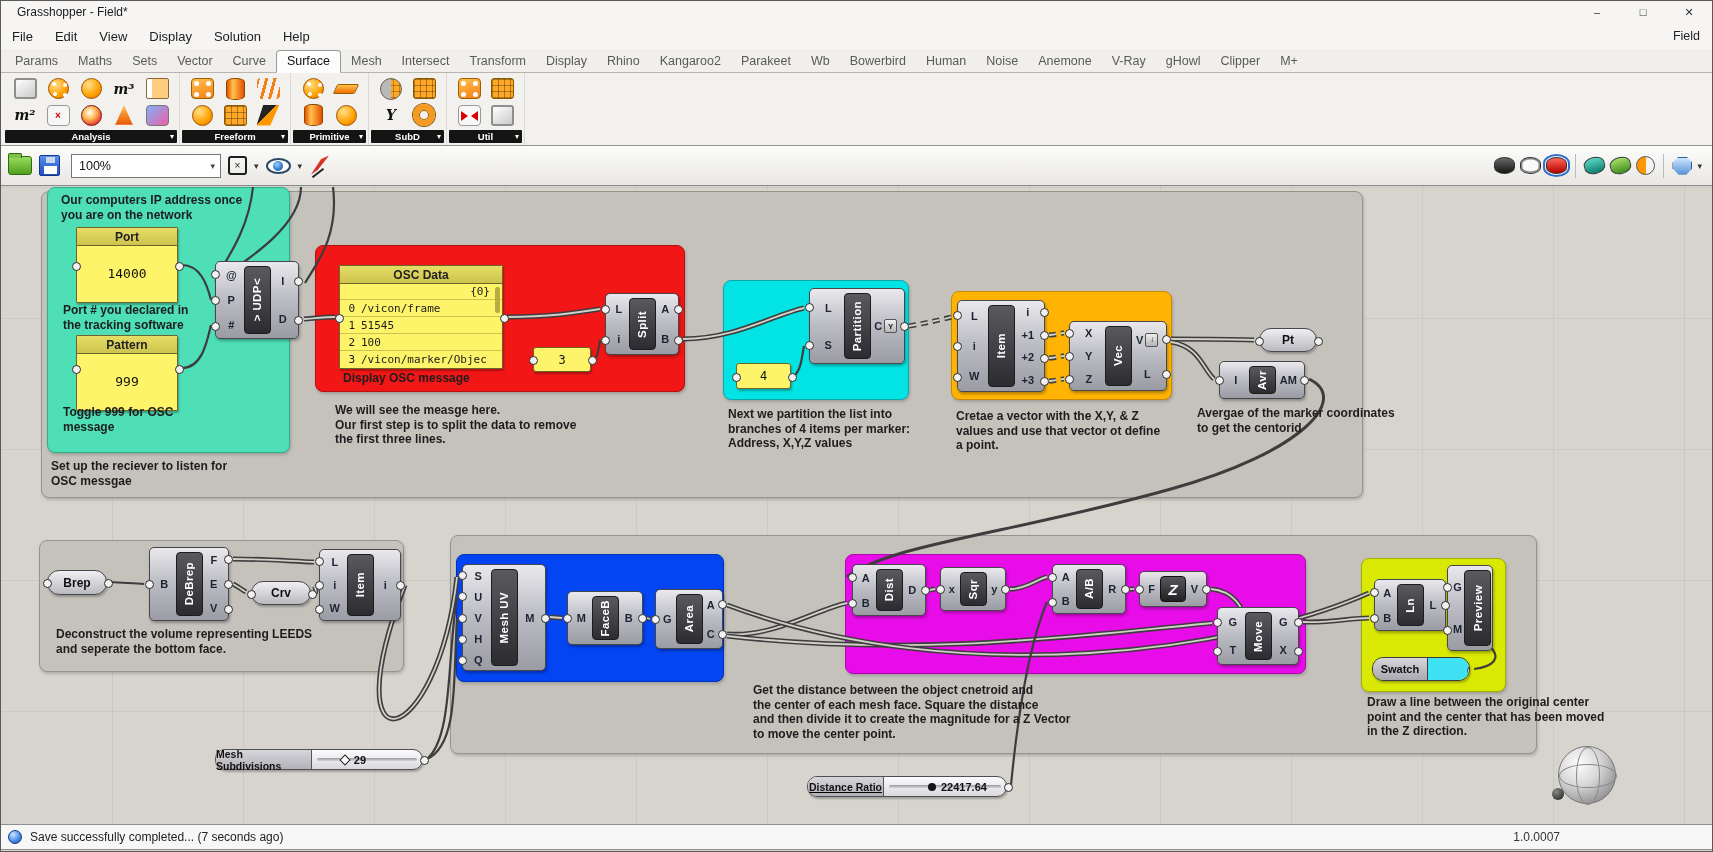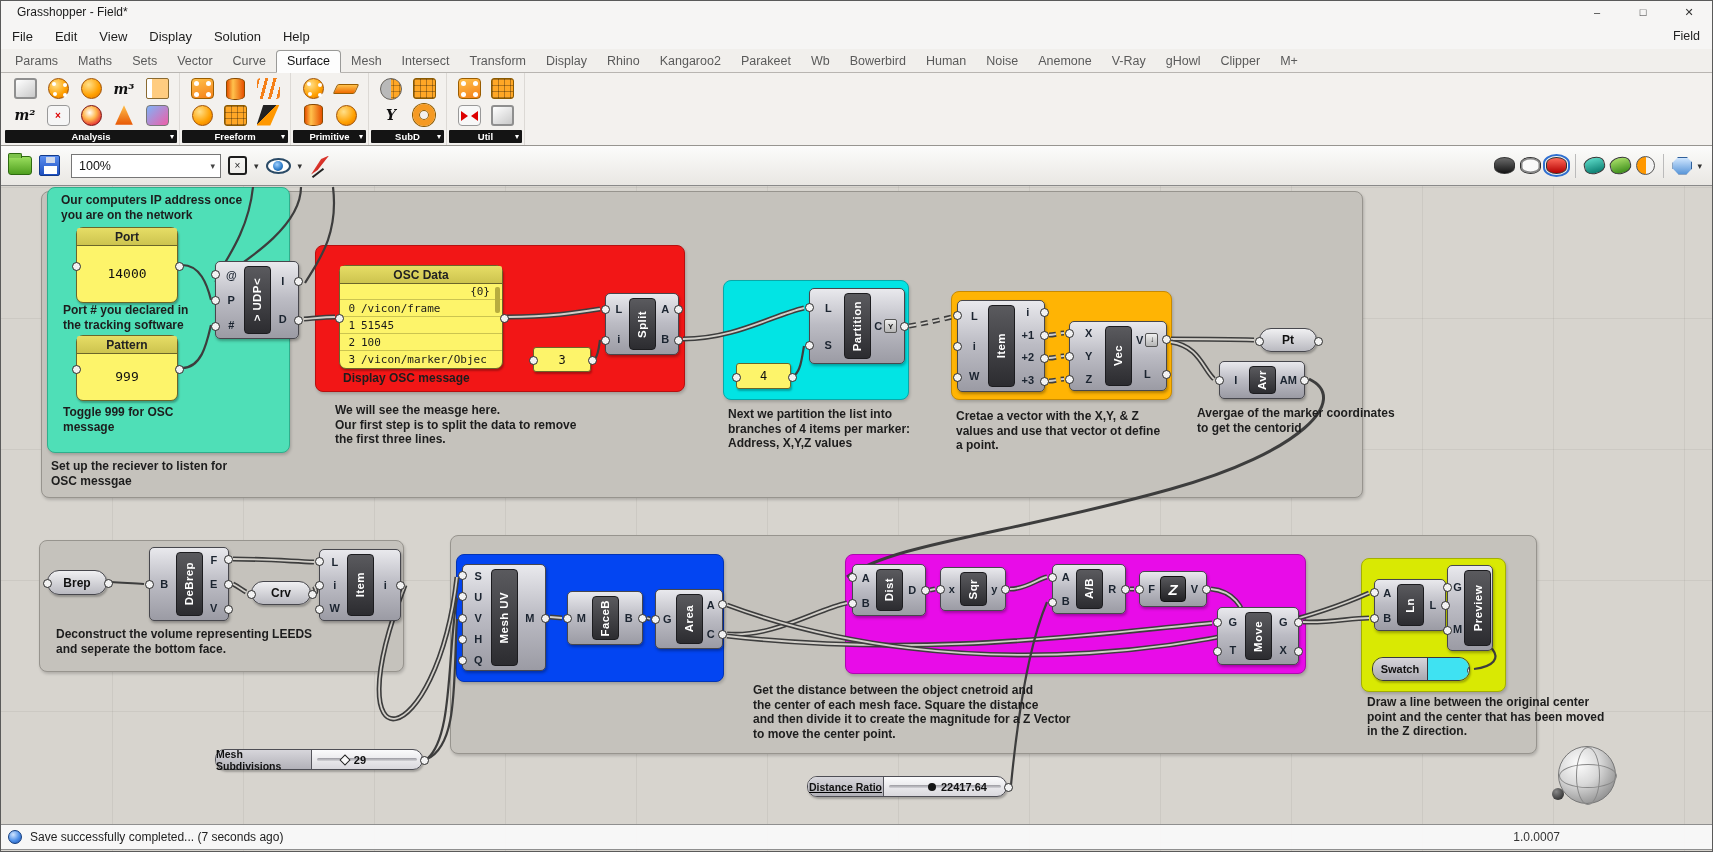--- a/index.html
+++ b/index.html
@@ -84,21 +84,21 @@
   .note{position:absolute;font-weight:bold;font-size:12px;line-height:1.22;color:#1d1d1d;white-space:pre-line;z-index:3}
   .comp{position:absolute;display:flex;align-items:stretch;background:linear-gradient(180deg,#e9e9ed,#bcbcc4 48%,#9b9ba4);border:1px solid #47474d;border-radius:5px;box-shadow:1px 2px 3px rgba(0,0,0,.3);padding:0 3px}
   .pcol{flex:1;display:flex;flex-direction:column;justify-content:space-around;align-items:center;font-weight:bold;font-size:11px;color:#1b2430;min-width:13px}
   .pcol .orow2{display:flex;align-items:center;gap:2px}
   .cap{width:27px;flex:none;align-self:stretch;background:linear-gradient(180deg,#5a5a5e,#2c2c30);border:1px solid #1c1c1f;border-radius:4px;display:flex;align-items:center;justify-content:center;margin:4px 0}
   .cap span{writing-mode:vertical-rl;transform:rotate(180deg);color:#fff;font-weight:bold;font-size:11.5px;white-space:nowrap;letter-spacing:.4px}
   .zicon{align-self:center;width:26px;height:26px;flex:none;background:linear-gradient(#58585c,#212124);border:1px solid #111;border-radius:4px;color:#fff;font-weight:bold;font-size:15px;font-style:italic;display:flex;align-items:center;justify-content:center}
   .mini-btn{width:13px;height:14px;background:linear-gradient(#f0f0f0,#b5b5b5);border:1px solid #555;border-radius:2px;font-size:8px;font-weight:bold;display:flex;align-items:center;justify-content:center;color:#222}
   .nub{position:absolute;width:9px;height:9px;border-radius:50%;background:#f2f2f2;border:1.5px solid #2b2b2b;z-index:4}
   .pcap{position:absolute;background:linear-gradient(180deg,#f0f0f2,#b9b9c0);border:1px solid #47474d;border-radius:12px;display:flex;align-items:center;justify-content:center;font-weight:bold;font-size:12px;color:#111;box-shadow:1px 2px 2px rgba(0,0,0,.25)}
-  .gpanel{position:absolute;background:#fdf46a;border:1px solid #6b662a;border-radius:7px;box-shadow:1px 2px 2px rgba(0,0,0,.28)}
+  .gpanel{position:absolute;background:#fdf46a;border:1px solid #6b662a;border-radius:1px;box-shadow:1px 2px 2px rgba(0,0,0,.28)}
   .gpanel .hd{height:18px;background:linear-gradient(#e6dd66,#cdc44e);border-bottom:1px solid #6b662a;font-weight:bold;font-size:12px;display:flex;align-items:center;justify-content:center;color:#222;border-radius:2px 2px 0 0}
   .gpanel .val{display:flex;align-items:center;justify-content:center;font-family:"DejaVu Sans Mono",monospace;font-size:13px;color:#111;height:calc(100% - 19px)}
   .gmini{position:absolute;background:#fdf46a;border:1px solid #6b662a;border-radius:3px;display:flex;align-items:center;justify-content:center;font-family:"DejaVu Sans Mono",monospace;font-size:12px;color:#111;box-shadow:1px 2px 2px rgba(0,0,0,.28)}
   .orow{display:flex;gap:6px;border-top:1px solid rgba(90,85,20,.30);padding:0 5px;height:17px;align-items:center;font-family:"DejaVu Sans Mono",monospace;font-size:11px;color:#1a1a1a}
   .orow .idx{width:10px;text-align:right}
   .opath{height:15px;display:flex;align-items:center;justify-content:flex-end;padding-right:12px;font-family:"DejaVu Sans Mono",monospace;font-size:11px;color:#1a1a1a}
   .oscroll{position:absolute;right:2px;top:21px;width:5px;height:26px;background:#b7ac3f;border-radius:2px}
   .gslider{position:absolute;background:linear-gradient(#fbfbfc,#d9d8dd);border:1px solid #4e4e55;border-radius:10px;display:flex;box-shadow:1px 2px 2px rgba(0,0,0,.25)}
   .gslider .lab{background:linear-gradient(#d7d6db,#b2b1b8);border-right:1px solid #55555c;border-radius:9px 0 0 9px;display:flex;align-items:center;justify-content:center;font-weight:bold;font-size:10.5px;color:#111;flex:none}
   .gslider .rail{position:relative;flex:1}
@@ -228,21 +228,21 @@
 to move the center point.</div>
         <div class="note" style="position: absolute; left: 1366px; top: 694px;">Draw a line between the original center
 point and the center that has been moved
 in the Z direction.</div>
         <div class="gpanel" style="position: absolute; left: 75px; top: 226px; width: 102px; height: 76px;">
           <div class="hd">Port</div>
           <div class="val">14000</div>
           <div class="nub" style="left: -5px; top: 33.5px;"></div>
           <div class="nub" style="left: 97.5px; top: 33.5px;"></div>
         </div>
-        <div class="gpanel" style="position: absolute; left: 75px; top: 334px; width: 102px; height: 66px;">
+        <div class="gpanel" style="position: absolute; left: 75px; top: 334px; width: 102px; height: 76px;">
           <div class="hd">Pattern</div>
           <div class="val">999</div>
           <div class="nub" style="left: -5px; top: 28.5px;"></div>
           <div class="nub" style="left: 97.5px; top: 28.5px;"></div>
         </div>
         <div class="gpanel" style="position: absolute; left: 338px; top: 264px; width: 164px; height: 104px;">
           <div class="hd">OSC Data</div>
           <div class="opath">{0}</div>
           <div class="orow">
             <span class="idx">0</span>

